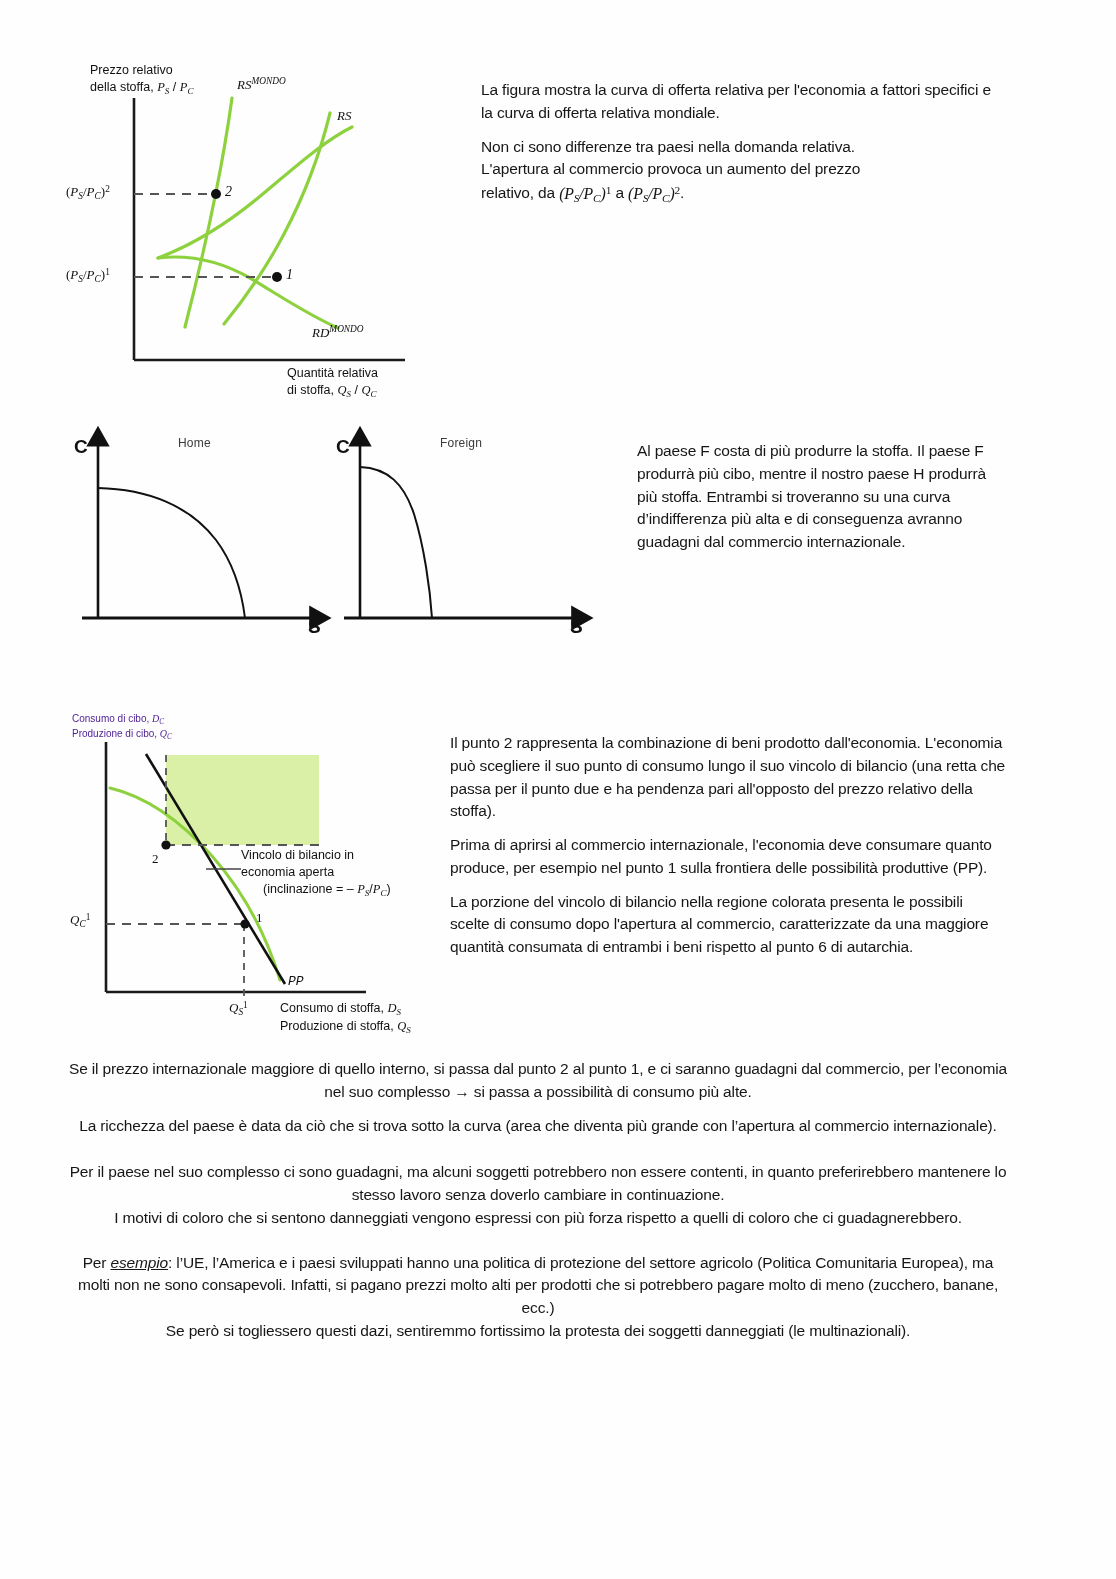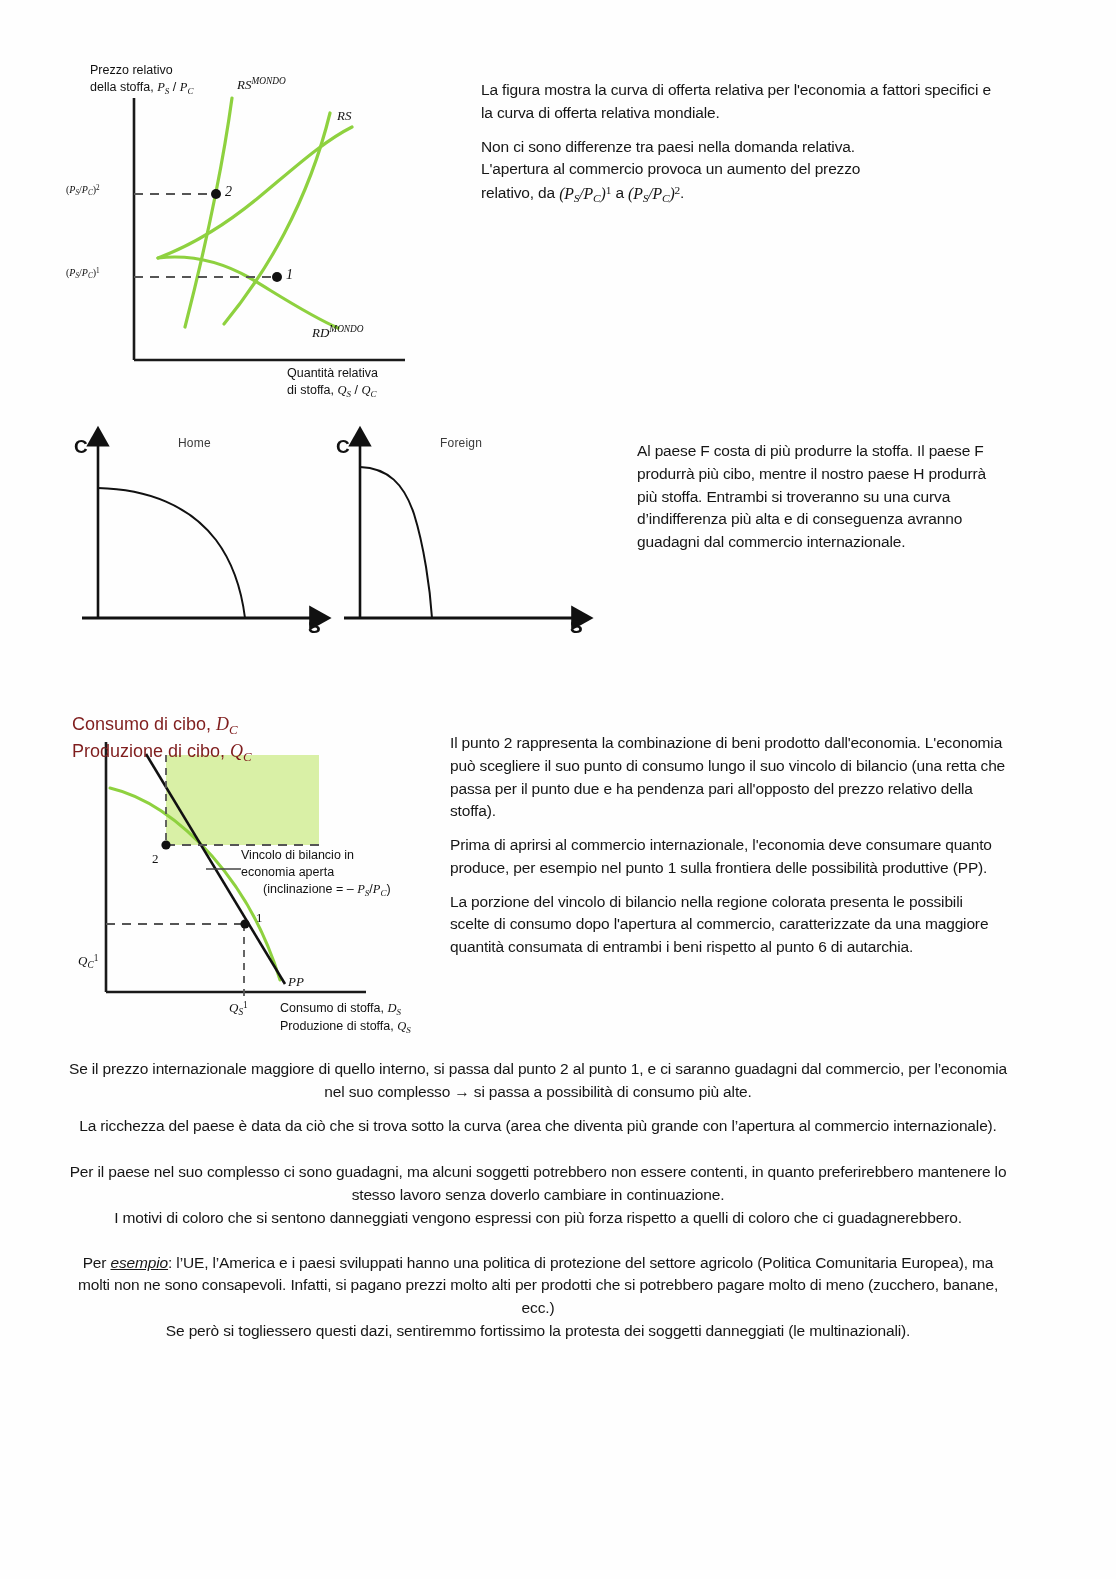--- a/index.html
+++ b/index.html
@@ -61,21 +61,21 @@
   #fig1 .xlab {
     position: absolute; left: 215px; top: 303px;
     font-size: 12.5px; line-height: 1.35; color: #111; white-space: nowrap;
     text-align: left;
   }
   #fig1 .curvelab {
     position: absolute; font-size: 13px; color: #111;
     font-family: "Liberation Serif", serif; font-style: italic; white-space: nowrap;
   }
   #fig1 .axlab {
-    position: absolute; font-size: 10px; color: #111;
+    position: absolute; font-size: 13px; color: #111;
     font-family: "Liberation Serif", serif; white-space: nowrap;
   }
   #fig1 .ptnum {
     position: absolute; font-size: 14px; color: #111;
     font-family: "Liberation Serif", serif; font-style: italic;
   }
 
   
   .ppf {
     position: absolute;
@@ -91,35 +91,35 @@
   }
 
   
   #fig3 {
     position: absolute;
     left: 66px; top: 712px;
     width: 380px; height: 320px;
   }
   #fig3 .ylab {
     position: absolute; left: 6px; top: 0;
-    font-size: 18px; line-height: 1.4; color: #7f1d1d; white-space: nowrap;
+    font-size: 10px; line-height: 1.4; color: #4c1d95; white-space: nowrap;
   }
   #fig3 .xlab {
     position: absolute; left: 214px; top: 288px;
     font-size: 12.5px; line-height: 1.4; color: #111; white-space: nowrap;
   }
   #fig3 .annot {
     position: absolute; left: 175px; top: 135px;
     font-size: 12.5px; line-height: 1.35; color: #111; white-space: nowrap;
   }
   #fig3 .axlab, #fig3 .ptnum, #fig3 .curvelab {
     position: absolute; font-size: 13px; color: #111;
     font-family: "Liberation Serif", serif; white-space: nowrap;
   }
-  #fig3 .curvelab { font-style: italic; }
+  #fig3 .curvelab { font-style: italic; font-family: Liberation Mono, monospace; }
 
   svg { display: block; overflow: visible; }
 </style>
 </head>
 <body>
 
 <div class="page">
 
   <div id="fig1">
 
@@ -252,21 +252,21 @@
       <line x1="140" y1="157" x2="175" y2="157" stroke="#444" stroke-width="1.6"></line>
     </svg>
 
     <div class="ptnum" style="left:86px; top:139px;">
       <span>2</span>
     </div>
     <div class="ptnum" style="left:190px; top:198px;">
       <span>1</span>
     </div>
 
-    <div class="axlab" style="left:12px; top:200px;margin-top:41px;">
+    <div class="axlab" style="left:4px; top:200px;">
       <span class="mi">Q</span><span class="msub">C</span><span class="msup">1</span>
     </div>
     <div class="axlab" style="left:163px; top:288px;">
       <span class="mi">Q</span><span class="msub">S</span><span class="msup">1</span>
     </div>
 
     <div class="curvelab" style="left:222px; top:262px;">
       <span>PP</span>
     </div>
 

